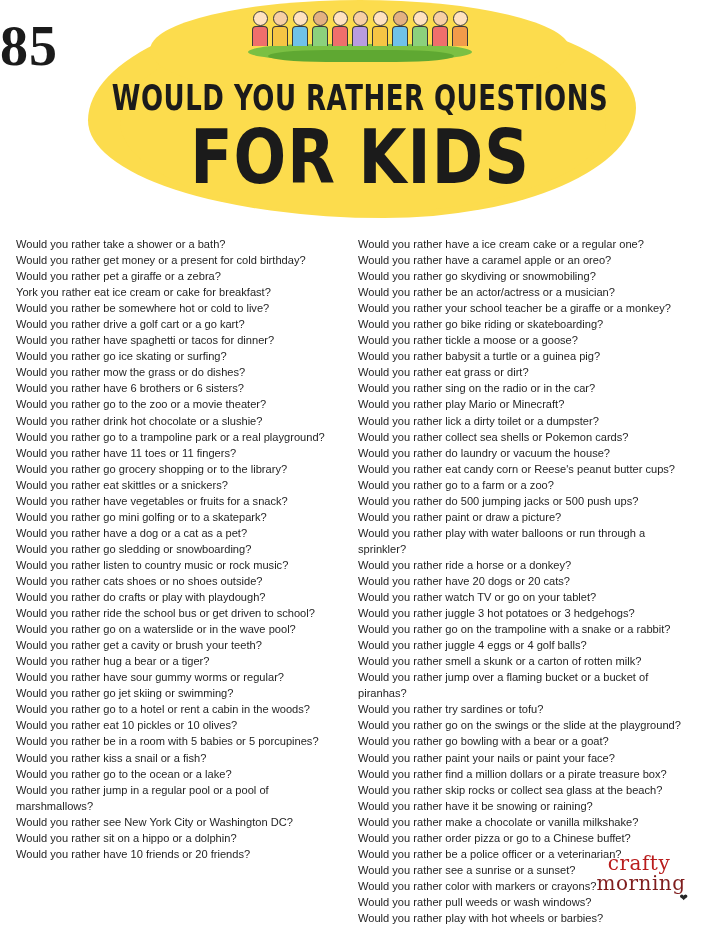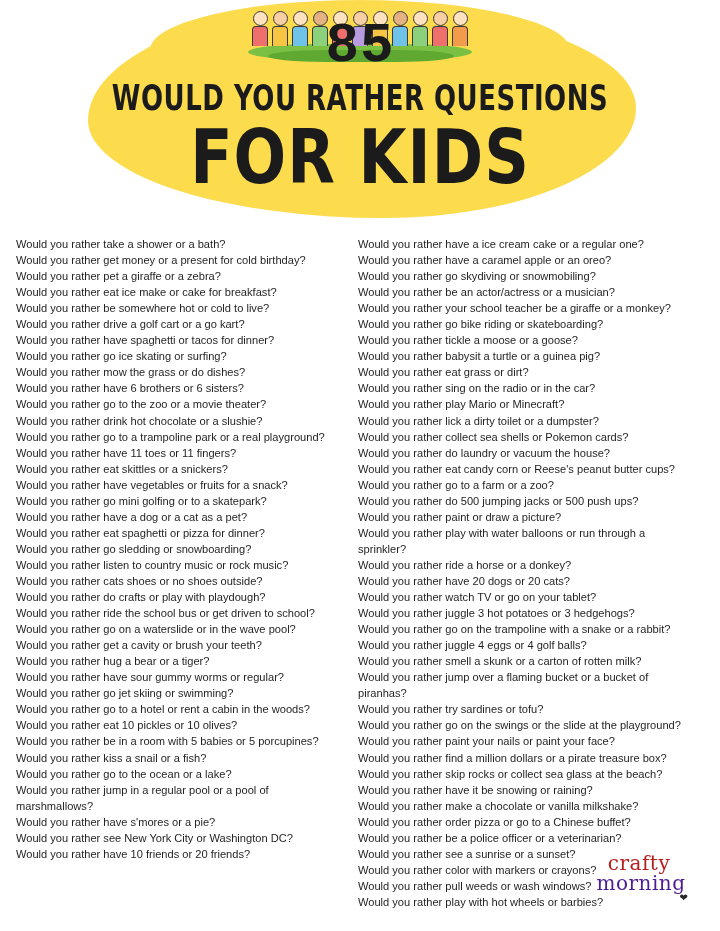--- a/index.html
+++ b/index.html
@@ -94,22 +94,21 @@
     height: 12px;
     background: #5fa832;
     border-radius: 50%/80%;
   }
 
   .title-num {
     position: absolute;
     left: 0;
     top: 14px;
     width: 720px;
-    text-align: center;
-    font-family: Liberation Mono, monospace;
+    font-family: Liberation Serif, serif;
     font-weight: bold;
     font-size: 56px;
     letter-spacing: 1px;
     color: #1b1b1b;
   }
   .title-line2 {
     position: absolute;
     left: 0;
     top: 78px;
     width: 720px;
@@ -171,21 +170,21 @@
   }
   .logo-1 {
     font-family: "DejaVu Serif", serif;
     font-size: 20px;
     color: #b91c1c;
     letter-spacing: 0.5px;
   }
   .logo-2 {
     font-family: "DejaVu Serif", serif;
     font-size: 20px;
-    color: #4c1d95;
+    color: #7f1d1d;
     letter-spacing: 0.5px;
     margin-left: 4px;
     margin-top: -4px;
   }
   .logo-heart {
     position: absolute;
     right: 4px;
     bottom: 6px;
     font-size: 10px;
     color: #262626;
@@ -252,54 +251,54 @@
   <div class="title-num">85</div>
   <div class="title-line2">WOULD YOU RATHER QUESTIONS</div>
   <div class="title-line3">FOR KIDS</div>
 </div>
 
 <div class="columns">
   <div class="col left">
     <div class="q">Would you rather take a shower or a bath?</div>
     <div class="q">Would you rather get money or a present for cold birthday?</div>
     <div class="q">Would you rather pet a giraffe or a zebra?</div>
-    <div class="q">Would you rather eat ice make or cake for breakfast?</div>
+    <div class="q">York you rather eat ice cream or cake for breakfast?</div>
     <div class="q">Would you rather be somewhere hot or cold to live?</div>
     <div class="q">Would you rather drive a golf cart or a go kart?</div>
     <div class="q">Would you rather have spaghetti or tacos for dinner?</div>
     <div class="q">Would you rather go ice skating or surfing?</div>
     <div class="q">Would you rather mow the grass or do dishes?</div>
     <div class="q">Would you rather have 6 brothers or 6 sisters?</div>
     <div class="q">Would you rather go to the zoo or a movie theater?</div>
     <div class="q">Would you rather drink hot chocolate or a slushie?</div>
     <div class="q">Would you rather go to a trampoline park or a real playground?</div>
     <div class="q">Would you rather have 11 toes or 11 fingers?</div>
+    <div class="q">Would you rather go grocery shopping or to the library?</div>
     <div class="q">Would you rather eat skittles or a snickers?</div>
     <div class="q">Would you rather have vegetables or fruits for a snack?</div>
     <div class="q">Would you rather go mini golfing or to a skatepark?</div>
     <div class="q">Would you rather have a dog or a cat as a pet?</div>
-    <div class="q">Would you rather eat spaghetti or pizza for dinner?</div>
     <div class="q">Would you rather go sledding or snowboarding?</div>
     <div class="q">Would you rather listen to country music or rock music?</div>
     <div class="q">Would you rather cats shoes or no shoes outside?</div>
     <div class="q">Would you rather do crafts or play with playdough?</div>
     <div class="q">Would you rather ride the school bus or get driven to school?</div>
     <div class="q">Would you rather go on a waterslide or in the wave pool?</div>
     <div class="q">Would you rather get a cavity or brush your teeth?</div>
     <div class="q">Would you rather hug a bear or a tiger?</div>
     <div class="q">Would you rather have sour gummy worms or regular?</div>
     <div class="q">Would you rather go jet skiing or swimming?</div>
     <div class="q">Would you rather go to a hotel or rent a cabin in the woods?</div>
     <div class="q">Would you rather eat 10 pickles or 10 olives?</div>
     <div class="q">Would you rather be in a room with 5 babies or 5 porcupines?</div>
     <div class="q">Would you rather kiss a snail or a fish?</div>
     <div class="q">Would you rather go to the ocean or a lake?</div>
     <div class="q">Would you rather jump in a regular pool or a pool of marshmallows?</div>
-    <div class="q">Would you rather have s'mores or a pie?</div>
     <div class="q">Would you rather see New York City or Washington DC?</div>
+    <div class="q">Would you rather sit on a hippo or a dolphin?</div>
     <div class="q">Would you rather have 10 friends or 20 friends?</div>
   </div>
 
   <div class="col right">
     <div class="q">Would you rather have a ice cream cake or a regular one?</div>
     <div class="q">Would you rather have a caramel apple or an oreo?</div>
     <div class="q">Would you rather go skydiving or snowmobiling?</div>
     <div class="q">Would you rather be an actor/actress or a musician?</div>
     <div class="q">Would you rather your school teacher be a giraffe or a monkey?</div>
     <div class="q">Would you rather go bike riding or skateboarding?</div>
@@ -319,20 +318,21 @@
     <div class="q">Would you rather ride a horse or a donkey?</div>
     <div class="q">Would you rather have 20 dogs or 20 cats?</div>
     <div class="q">Would you rather watch TV or go on your tablet?</div>
     <div class="q">Would you rather juggle 3 hot potatoes or 3 hedgehogs?</div>
     <div class="q">Would you rather go on the trampoline with a snake or a rabbit?</div>
     <div class="q">Would you rather juggle 4 eggs or 4 golf balls?</div>
     <div class="q">Would you rather smell a skunk or a carton of rotten milk?</div>
     <div class="q">Would you rather jump over a flaming bucket or a bucket of piranhas?</div>
     <div class="q">Would you rather try sardines or tofu?</div>
     <div class="q">Would you rather go on the swings or the slide at the playground?</div>
+    <div class="q">Would you rather go bowling with a bear or a goat?</div>
     <div class="q">Would you rather paint your nails or paint your face?</div>
     <div class="q">Would you rather find a million dollars or a pirate treasure box?</div>
     <div class="q">Would you rather skip rocks or collect sea glass at the beach?</div>
     <div class="q">Would you rather have it be snowing or raining?</div>
     <div class="q">Would you rather make a chocolate or vanilla milkshake?</div>
     <div class="q">Would you rather order pizza or go to a Chinese buffet?</div>
     <div class="q">Would you rather be a police officer or a veterinarian?</div>
     <div class="q">Would you rather see a sunrise or a sunset?</div>
     <div class="q">Would you rather color with markers or crayons?</div>
     <div class="q">Would you rather pull weeds or wash windows?</div>

